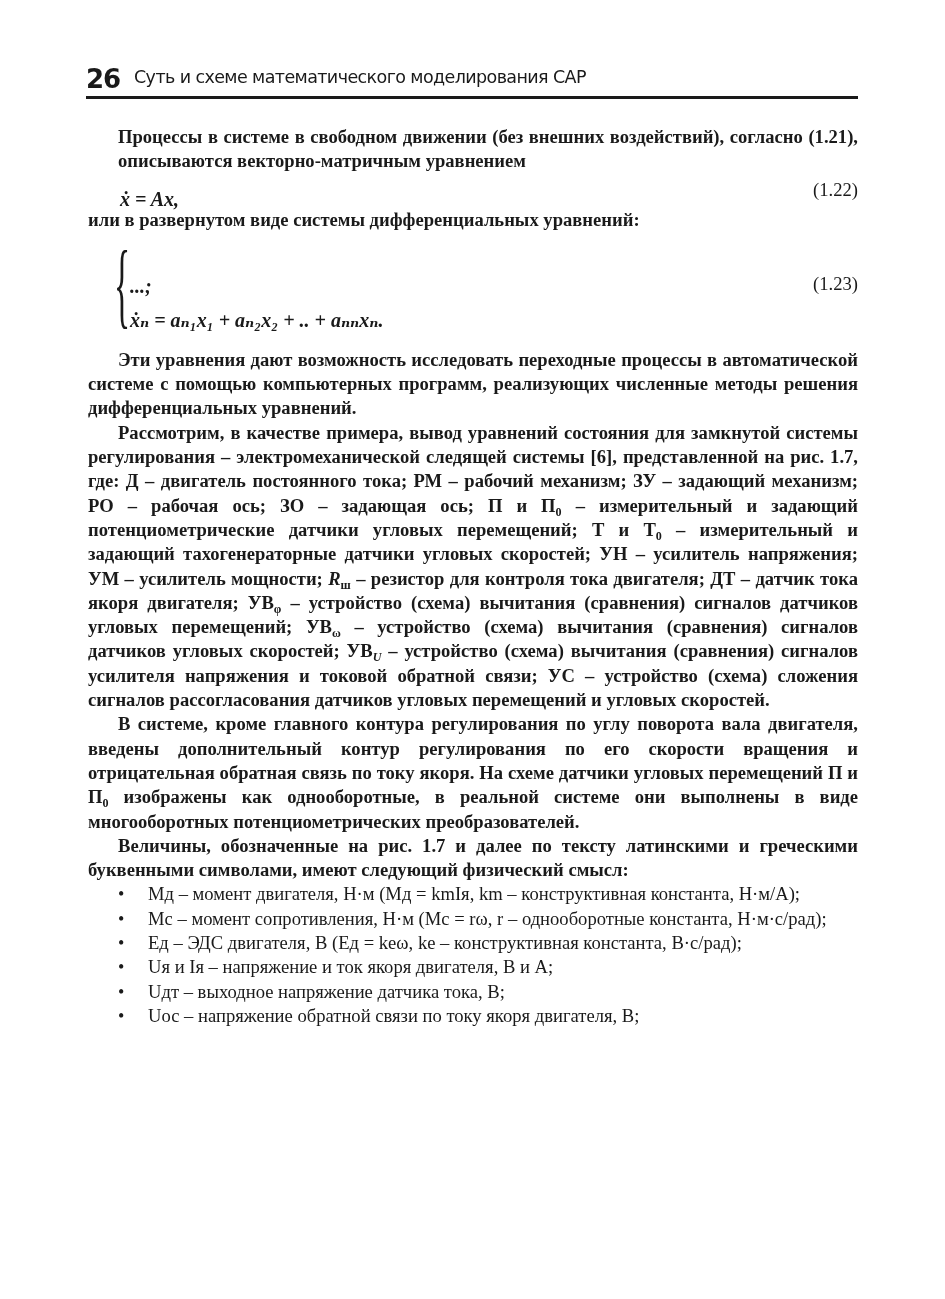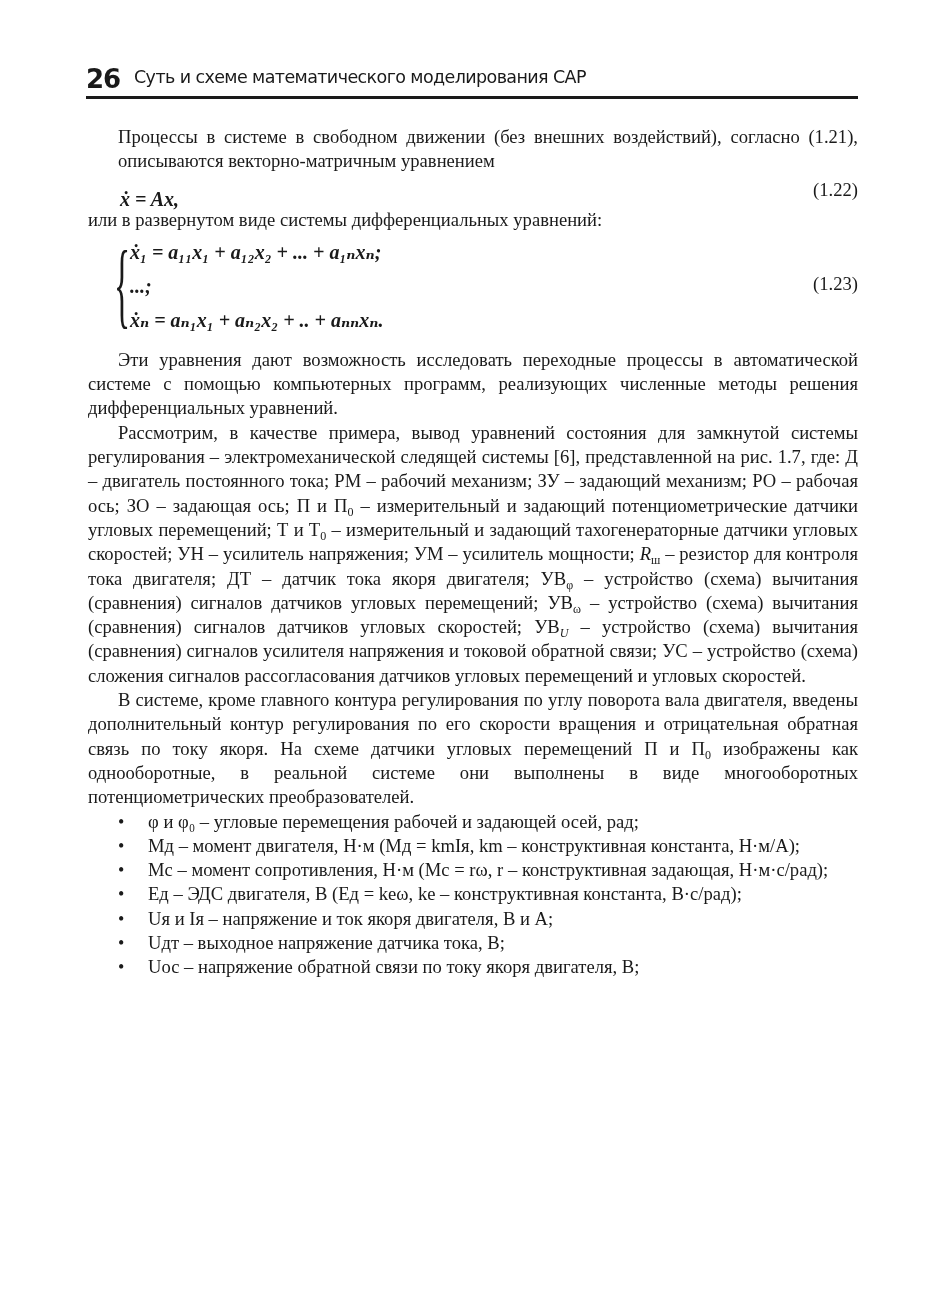--- a/index.html
+++ b/index.html
@@ -3,21 +3,21 @@
 <meta charset="utf-8">
 <style>
   html, body { margin:0; padding:0; background:#fff; }
   body { width:945px; height:1299px; position:relative; overflow:hidden;
          font-family:"Liberation Serif","DejaVu Serif",serif; color:#1a1a1a; }
   .header { position:absolute; left:86px; top:62px; width:772px; height:34px; }
   .pg-num { position:absolute; left:0; top:2px; font-family:"DejaVu Sans",sans-serif; font-weight:bold; font-size:26px; letter-spacing:-1px; }
   .run-title { position:absolute; left:48px; top:5px; font-family:"DejaVu Sans",sans-serif; font-size:17.5px; letter-spacing:-0.6px; }
   .rule { position:absolute; left:86px; top:96px; width:772px; height:3px; background:#1a1a1a; }
   .body { position:absolute; left:118px; top:125px; width:740px; font-size:18.6px; line-height:24.3px; }
-  p { margin:0; text-align:justify; text-indent:0; }
+  p { margin:0; text-align:justify; text-indent:0;font-weight:bold; }
   .para { text-align:justify; margin:0; }
   .eq { position:relative; height:34px; margin:0; }
   .eq-math { position:absolute; left:2px; top:13px; font-style:italic; font-weight:bold; font-size:20px; }
   .eq-num { position:absolute; right:0; top:4px; }
   .sys { position:relative; height:110px; margin:2px 0 4px 0; }
   .brace { position:absolute; left:-4px; top:0; font-size:96px; line-height:100px; font-weight:normal; transform:scaleX(0.35); transform-origin:left; }
   .sys-line { position:absolute; left:12px; font-style:italic; font-weight:bold; font-size:20px; }
   sub { font-size:0.65em; vertical-align:-0.35em; line-height:0; }
   ul { list-style:none; margin:0; padding:0; }
   li { position:relative; padding-left:30px; text-align:justify; }
@@ -38,37 +38,36 @@
 
   <div class="eq">
     <span class="eq-math">ẋ = Ax,</span>
     <span class="eq-num">(1.22)</span>
   </div>
 
   <p class="para" style="margin-left:-30px"><span>или в развернутом виде системы дифференциальных уравнений:</span></p>
 
   <div class="sys">
     <span class="brace">{</span>
-    <span class="sys-line" style="top:6px">ẋ₁ = a₁₁x₁ + a₁₂x₂ + ... + a₁ₙxₙ;</span>
     <span class="sys-line" style="top:40px">...;</span>
     <span class="sys-line" style="top:74px">ẋₙ = aₙ₁x₁ + aₙ₂x₂ + .. + aₙₙxₙ.</span>
     <span class="eq-num" style="top:38px">(1.23)</span>
   </div>
 
   <div style="margin-left:-30px">
     <p class="para" style="text-indent:30px"><span>Эти уравнения дают возможность исследовать переходные процессы в автоматической системе с помощью компьютерных программ, реализующих численные методы решения дифференциальных уравнений.</span></p>
 
     <p class="para" style="text-indent:30px"><span>Рассмотрим, в качестве примера, вывод уравнений состояния для замкнутой системы регулирования – электромеханической следящей системы [6], представленной на рис. 1.7, где: Д – двигатель постоянного тока; РМ – рабочий механизм; ЗУ – задающий механизм; РО – рабочая ось; ЗО – задающая ось; П и П</span><sub>0</sub><span> – измерительный и задающий потенциометрические датчики угловых перемещений; Т и Т</span><sub>0</sub><span> – измерительный и задающий тахогенераторные датчики угловых скоростей; УН – усилитель напряжения; УМ – усилитель мощности; </span><i>R</i><sub>ш</sub><span> – резистор для контроля тока двигателя; ДТ – датчик тока якоря двигателя; УВ</span><sub>φ</sub><span> – устройство (схема) вычитания (сравнения) сигналов датчиков угловых перемещений; УВ</span><sub>ω</sub><span> – устройство (схема) вычитания (сравнения) сигналов датчиков угловых скоростей; УВ</span><sub><i>U</i></sub><span> – устройство (схема) вычитания (сравнения) сигналов усилителя напряжения и токовой обратной связи; УС – устройство (схема) сложения сигналов рассогласования датчиков угловых перемещений и угловых скоростей.</span></p>
 
     <p class="para" style="text-indent:30px"><span>В системе, кроме главного контура регулирования по углу поворота вала двигателя, введены дополнительный контур регулирования по его скорости вращения и отрицательная обратная связь по току якоря. На схеме датчики угловых перемещений П и П</span><sub>0</sub><span> изображены как однооборотные, в реальной системе они выполнены в виде многооборотных потенциометрических преобразователей.</span></p>
 
+    <p class="para" style="text-indent:30px"><span>Величины, обозначенные на рис. 1.7 и далее по тексту латинскими и греческими буквенными символами, имеют следующий физический смысл:</span></p>
 
     <ul style="margin-left:30px">
-      <li>φ и φ₀ – угловые перемещения рабочей и задающей осей, рад;</li>
       <li>Mд – момент двигателя, Н·м (Mд = kmIя, km – конструктивная константа, Н·м/А);</li>
-      <li>Mс – момент сопротивления, Н·м (Mс = rω, r – конструктивная задающая, Н·м·с/рад);</li>
+      <li>Mс – момент сопротивления, Н·м (Mс = rω, r – однооборотные константа, Н·м·с/рад);</li>
       <li>Eд – ЭДС двигателя, В (Eд = keω, ke – конструктивная константа, В·с/рад);</li>
       <li>Uя и Iя – напряжение и ток якоря двигателя, В и А;</li>
       <li>Uдт – выходное напряжение датчика тока, В;</li>
       <li>Uос – напряжение обратной связи по току якоря двигателя, В;</li>
     </ul>
   </div>
 </div>
 
 </body></html>

